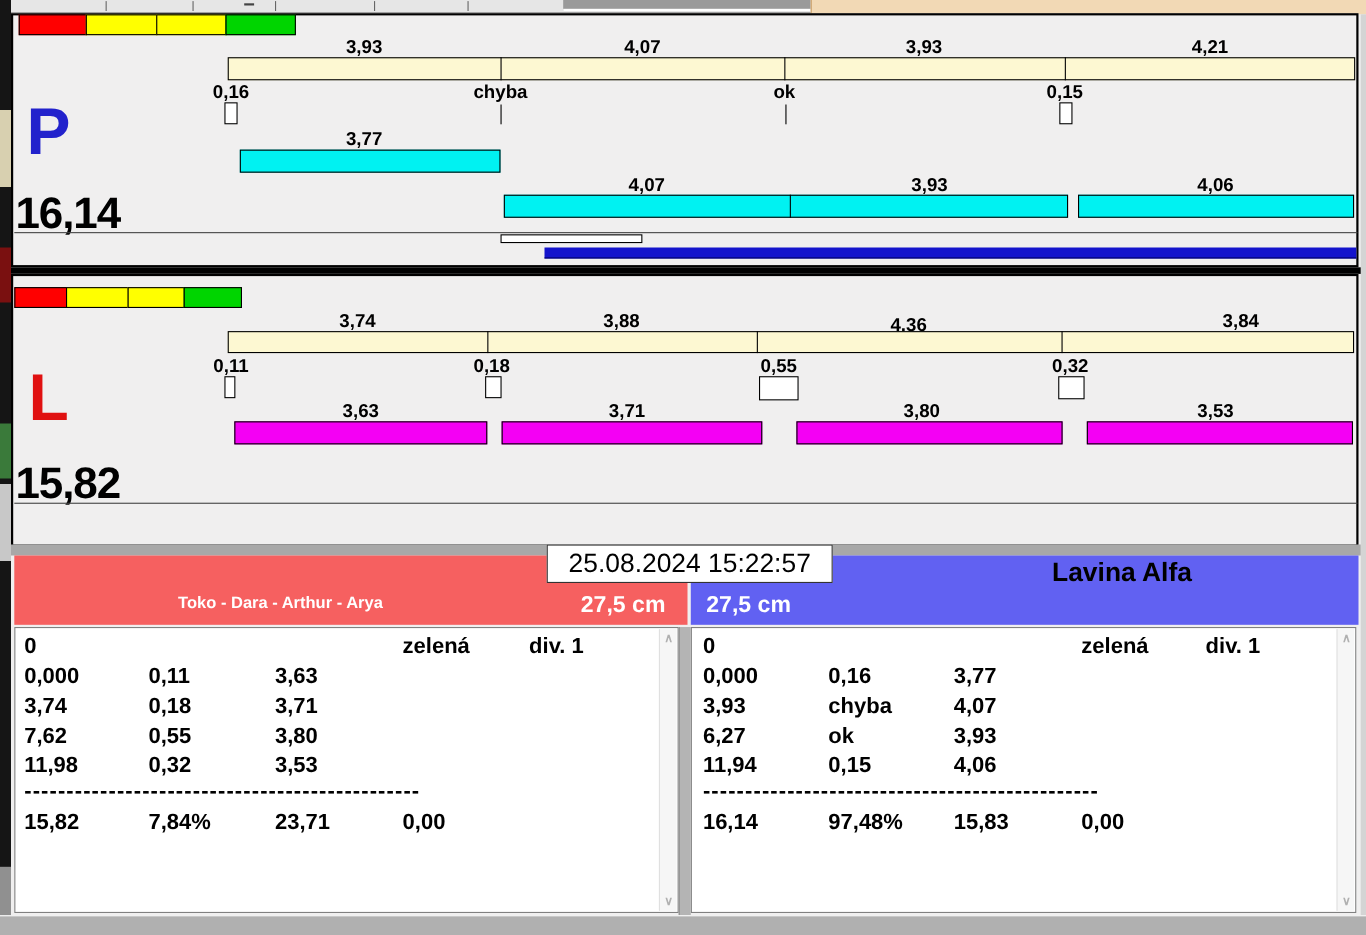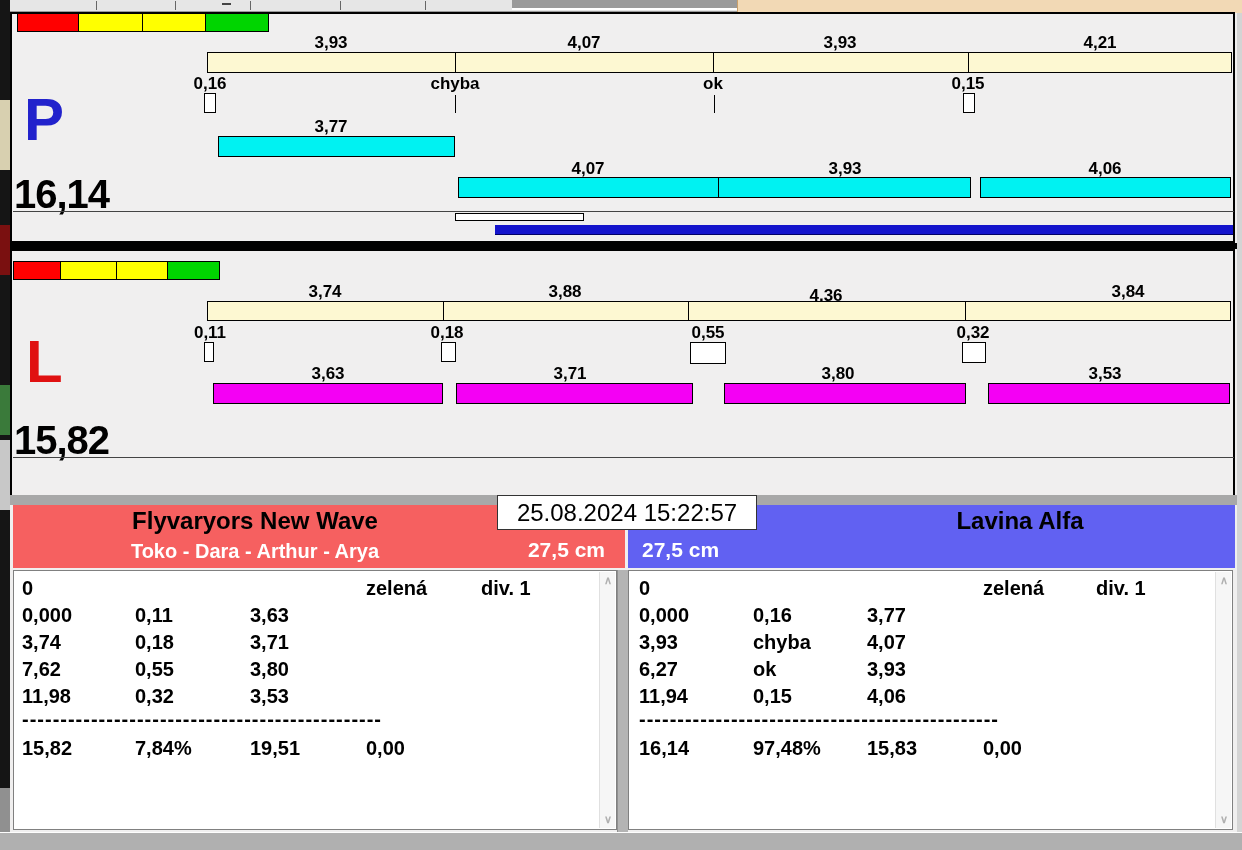--- a/index.html
+++ b/index.html
@@ -6,21 +6,21 @@
   #root{position:relative;width:1242px;height:850px;background:#f0efef;overflow:hidden;
         font-family:"Liberation Sans",sans-serif;}
   .a{position:absolute;}
   .lb{position:absolute;font-weight:bold;font-size:17px;color:#000;text-align:center;white-space:nowrap;}
   .bar{position:absolute;border:1px solid #000;box-sizing:border-box;}
   .tick{position:absolute;width:1px;background:#000;}
   .bigtotal{position:absolute;font-weight:bold;font-size:40px;color:#000;line-height:1;letter-spacing:-1px;}
   .lane-letter{position:absolute;font-weight:bold;font-size:60px;line-height:1;}
   .cell{position:absolute;font-weight:bold;font-size:20px;color:#000;white-space:nowrap;}
   .hdr-title{position:absolute;font-weight:bold;font-size:24px;color:#000;text-align:center;}
-  .hdr-sub{position:absolute;font-weight:bold;font-size:20px;color:#fff;text-align:center;}
+  .hdr-sub{position:absolute;font-weight:bold;font-size:15px;color:#fff;text-align:center;}
   .hdr-height{position:absolute;font-weight:bold;font-size:21px;color:#fff;white-space:nowrap;}
   .panel-border{position:absolute;border:2px solid #000;box-sizing:border-box;background:#f0efef;}
   .datapanel{position:absolute;background:#fff;border:1px solid #808080;box-sizing:border-box;}
   .sbtrack{position:absolute;width:16px;background:#f6f6f6;border-left:1px solid #e0e0e0;box-sizing:border-box;}
   .sbarrow{position:absolute;left:0;width:16px;text-align:center;font-size:11px;color:#b0b0b0;font-weight:bold;}
   .divline{position:absolute;background:#000;}
 </style>
 </head>
 <body>
 
@@ -131,21 +131,20 @@
 
   <div class="lane-letter" style="left:26px;top:332px;color:#e01111;">L</div>
   <div class="bigtotal" style="left:14px;top:420px;">15,82</div>
   <div class="a" style="left:13px;top:457px;width:1221px;height:1px;background:#444;"></div>
 
   <div class="a" style="left:10px;top:495px;width:1227px;height:10px;background:#a8a8a8;"></div>
 
   <div class="a" style="left:13px;top:505px;width:612px;height:63px;background:#f66060;"></div>
   <div class="a" style="left:628px;top:505px;width:607px;height:63px;background:#6161f2;"></div>
 
-  <div class="hdr-title" style="left:13px;top:507px;width:484px;">Flyvaryors New Wave</div>
   <div class="hdr-sub" style="left:13px;top:540px;width:484px;">Toko - Dara - Arthur - Arya</div>
   <div class="hdr-height" style="left:497px;top:538px;width:108px;text-align:right;">27,5 cm</div>
 
   <div class="hdr-title" style="left:757px;top:507px;width:526px;">Lavina Alfa</div>
   <div class="hdr-height" style="left:642px;top:538px;width:110px;text-align:left;">27,5 cm</div>
 
   <div class="a" style="left:497px;top:495px;width:260px;height:35px;background:#fff;border:1px solid #333;box-sizing:border-box;font-weight:normal;font-size:24px;color:#000;text-align:center;line-height:33px;white-space:nowrap;">25.08.2024 15:22:57</div>
 
   <div class="datapanel" style="left:13px;top:570px;width:604px;height:260px;"></div>
   <div class="cell" style="left:22px;top:577px;">0</div>
@@ -159,21 +158,21 @@
   <div class="cell" style="left:250px;top:631px;">3,71</div>
   <div class="cell" style="left:22px;top:658px;">7,62</div>
   <div class="cell" style="left:135px;top:658px;">0,55</div>
   <div class="cell" style="left:250px;top:658px;">3,80</div>
   <div class="cell" style="left:22px;top:685px;">11,98</div>
   <div class="cell" style="left:135px;top:685px;">0,32</div>
   <div class="cell" style="left:250px;top:685px;">3,53</div>
   <div class="cell" style="left:22px;top:708px;letter-spacing:1px;">-----------------------------------------------</div>
   <div class="cell" style="left:22px;top:737px;">15,82</div>
   <div class="cell" style="left:135px;top:737px;">7,84%</div>
-  <div class="cell" style="left:250px;top:737px;">19,51</div>
+  <div class="cell" style="left:250px;top:737px;">23,71</div>
   <div class="cell" style="left:366px;top:737px;">0,00</div>
   <div class="sbtrack" style="left:599px;top:572px;height:256px;">
     <div class="sbarrow" style="top:2px;">∧</div>
     <div class="sbarrow" style="bottom:2px;">∨</div>
   </div>
 
   <div class="a" style="left:617px;top:570px;width:11px;height:262px;background:#b4b4b4;border-left:1px solid #909090;box-sizing:border-box;"></div>
 
   <div class="datapanel" style="left:628px;top:570px;width:605px;height:260px;"></div>
   <div class="cell" style="left:639px;top:577px;">0</div>

